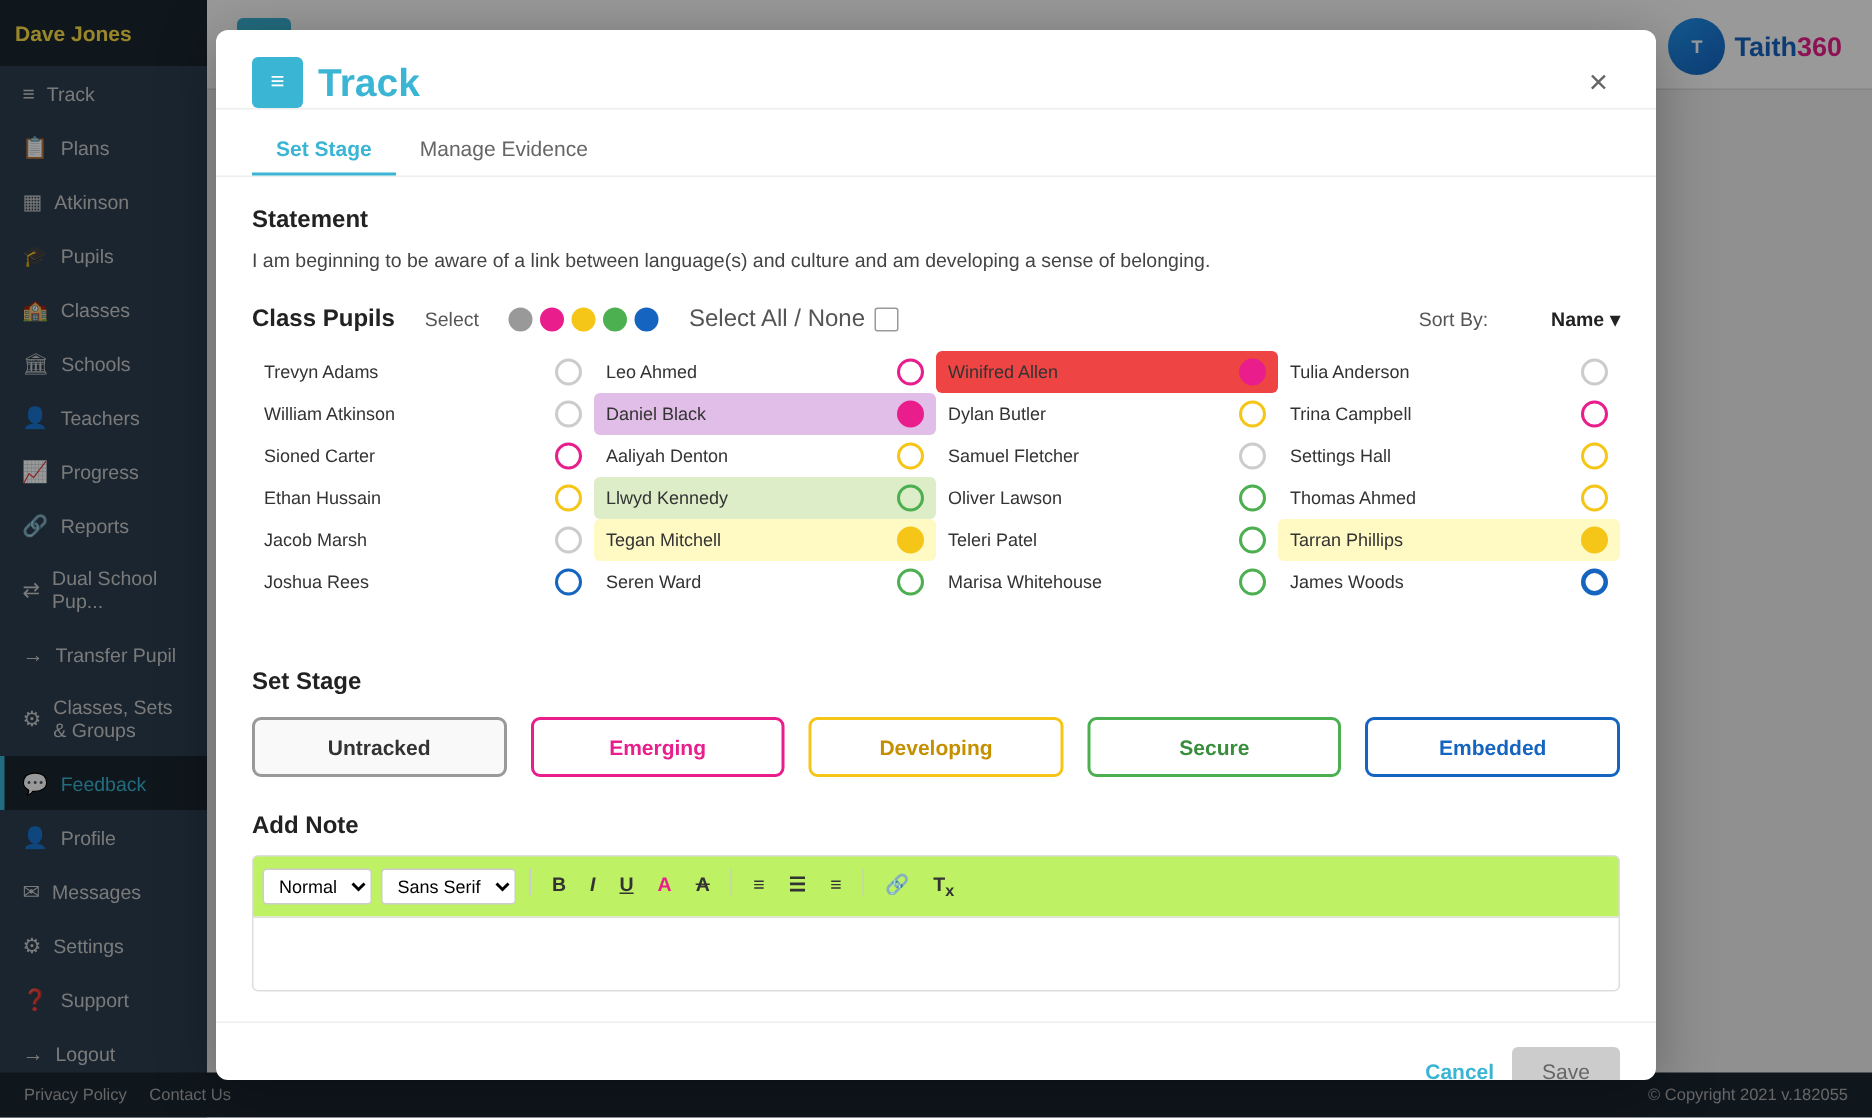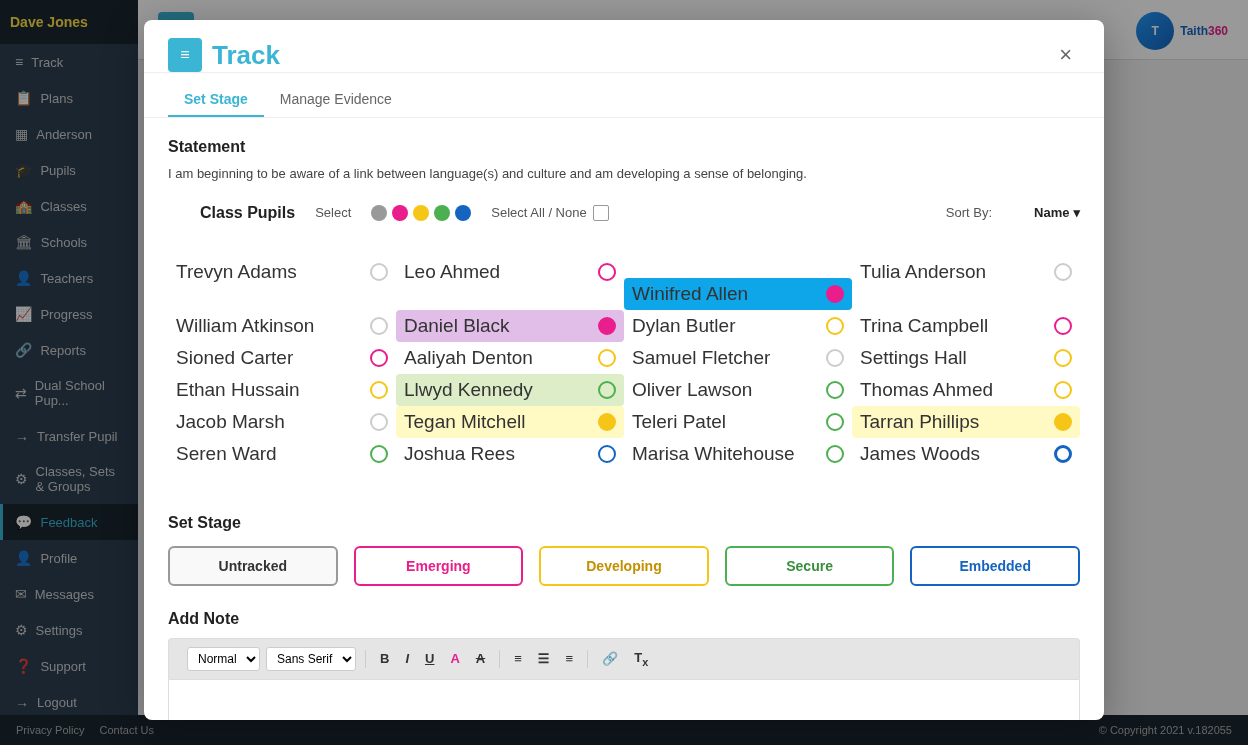--- a/index.html
+++ b/index.html
@@ -74,40 +74,39 @@
     .modal-tab.active { color: #3ab5d4; border-bottom-color: #3ab5d4; font-weight: 600; }
     .modal-body { padding: 20px 24px; }
 
     .statement-title { font-size: 16px; font-weight: bold; margin-bottom: 8px; color: #222; }
     .statement-text { font-size: 13px; color: #444; margin-bottom: 20px; line-height: 1.5; }
 
     
     .class-pupils-header {
       display: flex; align-items: center; gap: 20px; margin-bottom: 12px;
       flex-wrap: wrap;
-      margin-left: 32px;
     }
     .class-pupils-title { font-size: 16px; font-weight: bold; color: #222; }
     .select-label { font-size: 13px; color: #555; }
     .color-dots { display: flex; gap: 5px; align-items: center; }
     .dot { width: 16px; height: 16px; border-radius: 50%; }
-    .select-all-area { display: flex; align-items: center; gap: 6px; font-size: 13px; color: #555; }
+    .select-all-area { display: flex; align-items: center; gap: 6px; font-size: 16px; color: #555; }
     .checkbox-sq { width: 16px; height: 16px; border: 1.5px solid #999; border-radius: 2px; cursor: pointer; }
     .sort-area { display: flex; align-items: center; gap: 6px; font-size: 13px; color: #555; margin-left: auto; }
     .sort-dropdown { display: flex; align-items: center; gap: 4px; cursor: pointer; font-weight: 600; color: #222; padding-left: 36px; }
 
     .pupils-grid {
       display: grid; grid-template-columns: repeat(4, 1fr);
       gap: 0; margin-bottom: 24px;
     }
     .pupil-row {
       display: flex; align-items: center; justify-content: space-between;
-      padding: 5px 8px; font-size: 19px; color: #333;
-    }
-    .pupil-row.highlight-pink { background: #0ea5e9; color: #333; border-radius: 4px; margin-top: 44px; }
+      padding: 5px 8px; font-size: 12px; color: #333;
+    }
+    .pupil-row.highlight-pink { background: #ef4444; color: #333; border-radius: 4px; }
     .pupil-row.highlight-purple { background: #e1bee7; color: #333; border-radius: 4px; }
     .pupil-row.highlight-yellow { background: #fff9c4; color: #333; border-radius: 4px; }
     .pupil-row.highlight-green { background: #dcedc8; color: #333; border-radius: 4px; }
     .pupil-name { flex: 1; }
     .radio-circle {
       width: 18px; height: 18px; border-radius: 50%; border: 2px solid #ccc;
       cursor: pointer; flex-shrink: 0; display: flex; align-items: center; justify-content: center;
     }
     .radio-circle.pink { border-color: #e91e8c; }
     .radio-circle.yellow { border-color: #f5c518; }
@@ -125,23 +124,23 @@
     }
     .stage-btn.untracked { border-color: #999; color: #333; background: #f9f9f9; }
     .stage-btn.emerging { border-color: #e91e8c; color: #e91e8c; background: white; }
     .stage-btn.developing { border-color: #f5c518; color: #c49000; background: white; }
     .stage-btn.secure { border-color: #4caf50; color: #388e3c; background: white; }
     .stage-btn.embedded { border-color: #1565c0; color: #1565c0; background: white; }
 
     
     .add-note-title { font-size: 16px; font-weight: bold; color: #222; margin-bottom: 10px; }
     .editor-toolbar {
-      display: flex; align-items: center; gap: 6px; padding: 8px 18px;
+      display: flex; align-items: flex-start; gap: 6px; padding: 8px 6px;
       border: 1px solid #ddd; border-bottom: none; border-radius: 4px 4px 0 0;
-      background: #e5e5e5; flex-wrap: wrap;
+      background: #bef264; flex-wrap: wrap;
     }
     .editor-select {
       border: 1px solid #ccc; border-radius: 3px; padding: 3px 6px; font-size: 12px;
       background: white; cursor: pointer;
     }
     .editor-btn {
       border: none; background: none; cursor: pointer; font-size: 13px;
       padding: 3px 5px; color: #333; font-weight: bold;
     }
     .editor-divider { width: 1px; height: 18px; background: #ccc; margin: 0 3px; }
@@ -166,39 +165,39 @@
     .bottom-bar a { color: #aaa; text-decoration: none; margin-right: 12px; }
 
     .taith-logo {
       position: absolute; right: 20px; top: 12px;
       display: flex; align-items: center; gap: 6px;
     }
     .taith-circle {
       width: 38px; height: 38px; border-radius: 50%; background: linear-gradient(135deg, #2196f3, #1565c0);
       display: flex; align-items: center; justify-content: center; font-weight: bold; color: white; font-size: 12px;
     }
-    .taith-text { font-size: 12px; font-weight: bold; color: #1565c0; }
+    .taith-text { font-size: 18px; font-weight: bold; color: #1565c0; }
     .taith-360 { color: #e91e8c; }
   </style>
 </head>
 <body>
 
 <div class="sidebar">
   <div class="sidebar-header">Dave Jones</div>
   <div class="sidebar-item">
     <span class="icon">≡</span>
     <span>Track</span>
   </div>
   <div class="sidebar-item">
     <span class="icon">📋</span>
     <span>Plans</span>
   </div>
   <div class="sidebar-item">
     <span class="icon">▦</span>
-    <span>Anderson</span>
+    <span>Atkinson</span>
   </div>
   <div class="sidebar-item">
     <span class="icon">🎓</span>
     <span>Pupils</span>
   </div>
   <div class="sidebar-item">
     <span class="icon">🏫</span>
     <span>Classes</span>
   </div>
   <div class="sidebar-item">
@@ -392,26 +391,26 @@
         </div>
         <div class="pupil-row">
           <span class="pupil-name">Teleri Patel</span>
           <div class="radio-circle green"></div>
         </div>
         <div class="pupil-row highlight-yellow">
           <span class="pupil-name">Tarran Phillips</span>
           <div class="radio-circle filled-yellow"></div>
         </div>
         <div class="pupil-row">
+          <span class="pupil-name">Joshua Rees</span>
+          <div class="radio-circle blue"></div>
+        </div>
+        <div class="pupil-row">
           <span class="pupil-name">Seren Ward</span>
           <div class="radio-circle green"></div>
-        </div>
-        <div class="pupil-row">
-          <span class="pupil-name">Joshua Rees</span>
-          <div class="radio-circle blue"></div>
         </div>
         <div class="pupil-row">
           <span class="pupil-name">Marisa Whitehouse</span>
           <div class="radio-circle green"></div>
         </div>
 
         <div class="pupil-row">
           <span class="pupil-name">James Woods</span>
           <div class="radio-circle blue" style="border-color:#1565c0;border-width:3px;"></div>
         </div>

